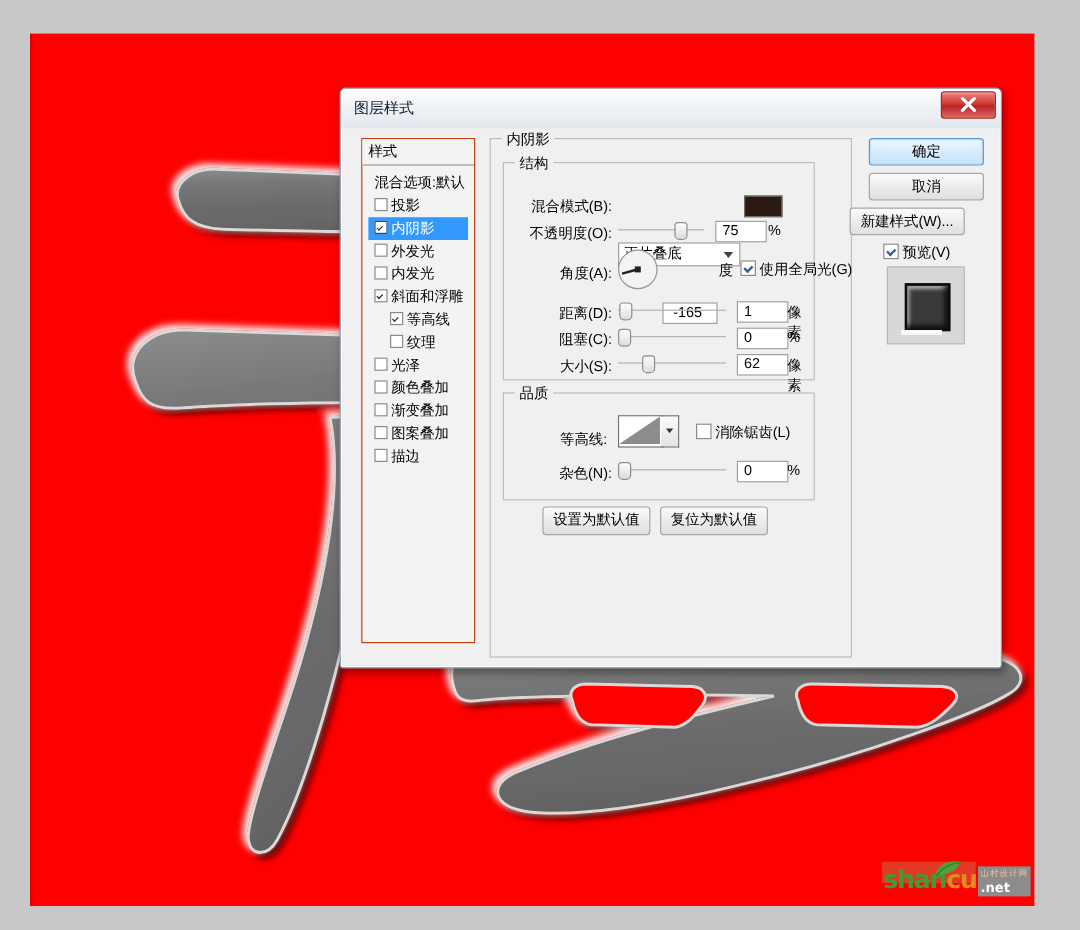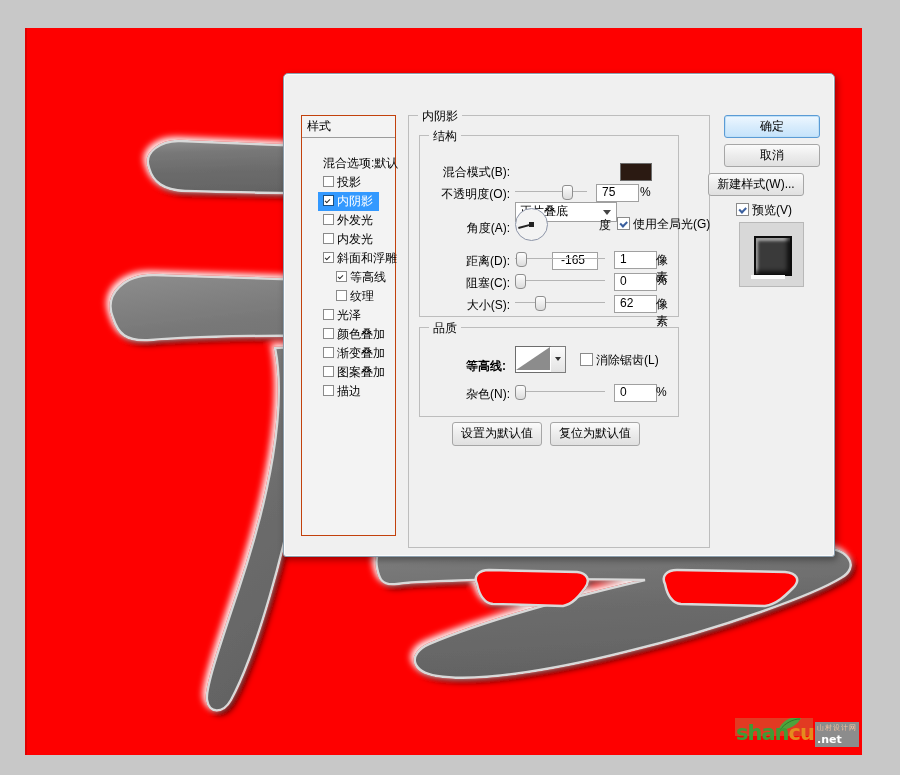--- a/index.html
+++ b/index.html
@@ -71,21 +71,21 @@
 
   
   #styles-panel{
     position:absolute;left:17px;top:9px;width:93px;height:419px;
     background:#f3f3f3;border:1px solid #c2410c;
   }
   #styles-header{
     height:21px;line-height:21px;padding-left:5px;
     background:#f3f3f3;border-bottom:1px solid #9b9b9b;font-size:12px;
   }
-  #styles-list{padding:0;margin:16px;list-style:none;}
+  #styles-list{padding:0;margin:5px;list-style:none;}
   .sitem{
     height:19px;line-height:19px;padding-left:5px;font-size:12px;
     white-space:nowrap;position:relative;cursor:default;
   }
   .sitem.sel{background:#3399ff;color:#fff;}
   .sitem .cb{
     display:inline-block;width:9px;height:9px;border:1px solid #8a8a8a;
     background:#fff;vertical-align:-1px;margin-right:3px;position:relative;
   }
   .sitem.sel .cb{border-color:#1c4f80;}
@@ -271,20 +271,28 @@
     <div id="wm-text"><span class="c1">shan</span><span class="c2">cun</span></div>
     <div id="wm-tag">
       <div class="t1">山村设计网</div>
       <div class="t2">.net</div>
     </div>
   </div>
 </div>
 
 <div id="dialog">
 
+  <div id="titlebar">
+    <div id="dlg-title">图层样式</div>
+    <div id="close-btn">
+      <svg width="14" height="13" viewBox="0 0 14 13">
+        <path d="M2 1 L12 11 M12 1 L2 11" stroke="#ffffff" stroke-width="2.6" stroke-linecap="round"></path>
+      </svg>
+    </div>
+  </div>
 
   <div id="dlg-body">
 
     <div id="styles-panel">
       <div id="styles-header">样式</div>
       <ul id="styles-list">
           <li class="sitem"><span>混合选项:默认</span></li>
           <li class="sitem"><span class="cb"></span><span>投影</span></li>
           <li class="sitem sel"><span class="cb on"></span><span>内阴影</span></li>
           <li class="sitem"><span class="cb"></span><span>外发光</span></li>
@@ -353,21 +361,21 @@
           <div class="track"></div>
           <div class="thumb" style="left: 20.25px;"></div>
         </div>
         <div class="numbox" style="left:194px;top:159px;width:36px;">62</div>
         <span class="unit" style="left:236px;top:160px;">像素</span>
       </div>
 
       <div class="fs" id="fs-qual">
         <span class="lg">品质</span>
 
-        <span class="lbl" style="left:20px;top:30px;width:66px;font-weight:bold;">等高线:</span>
+        <span class="lbl" style="left:20px;top:30px;width:66px;">等高线:</span>
         <div id="contour" style="left:95px;top:18px;">
           <svg width="34" height="23" viewBox="0 0 34 23">
             <rect x="0" y="0" width="34" height="23" fill="#ffffff"></rect>
             <path d="M0 23 L34 0 L34 23 Z" fill="#8c8c8c"></path>
           </svg>
         </div>
         <div id="contour-arrow" style="left:131px;top:18px;">
           <span class="a"></span>
         </div>
         <span class="chk" style="left:160px;top:24px;">

